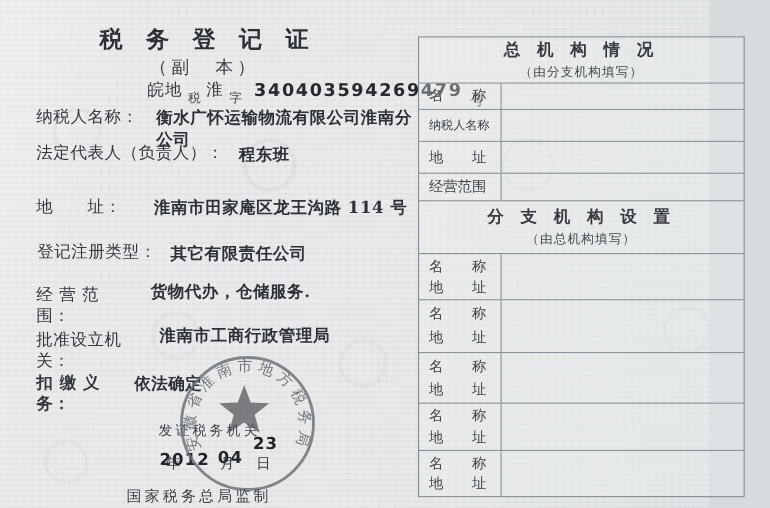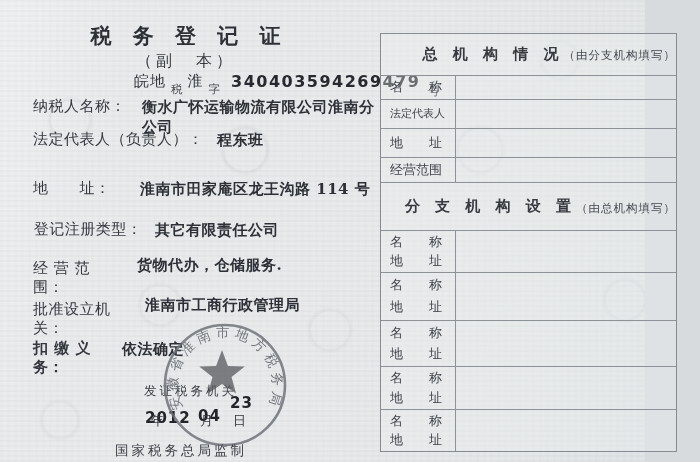--- a/index.html
+++ b/index.html
@@ -66,21 +66,21 @@
   .seal{left:155px; top:315px; width:140px; height:140px; opacity:.82; pointer-events:none;}
   
   .stable{
     left:380px; top:33px; width:297px; height:419px; box-sizing:border-box;
     border:1.5px solid #868c91; display:flex; flex-direction:column;
     color:#3f4349; font-family:"DejaVu Serif","Liberation Serif",serif;
     background:rgba(238,240,241,.35);
   }
   .trow{box-sizing:border-box; display:flex;}
   .trow + .trow{border-top:1px solid #8d9298;}
-  .thead{flex-direction:row; align-items:center; justify-content:flex-end;}
+  .thead{flex-direction:column; align-items:center; justify-content:center;}
   .thead .ttitle{font-size:15px; font-weight:bold; letter-spacing:5px; color:#36393f;}
   .thead .tsub{font-size:11.5px; letter-spacing:1px; margin-top:3px; color:#45494f;}
   .tlabel{width:75px; flex:none; box-sizing:border-box; border-right:1px solid #8d9298;
           display:flex; align-items:center; padding-left:9px; font-size:13px;}
   .tlabel.tiny{font-size:11px; letter-spacing:0;}
   .tval{flex:1;}
   .tpair .tlabel{flex-direction:column; align-items:flex-start; justify-content:space-evenly;}
   .tpair .tlabel div{font-size:13px;}
 </style>
 </head>
@@ -157,21 +157,21 @@
     <div class="trow thead" style="height:41px">
       <div class="ttitle">总 机 构 情 况</div>
       <div class="tsub">（由分支机构填写）</div>
     </div>
 
     <div class="trow" style="height:24px">
       <div class="tlabel">名　　称</div>
       <div class="tval"></div>
     </div>
     <div class="trow" style="height:29px">
-      <div class="tlabel tiny">法定代表人</div>
+      <div class="tlabel tiny">纳税人名称</div>
       <div class="tval"></div>
     </div>
     <div class="trow" style="height:30px">
       <div class="tlabel">地　　址</div>
       <div class="tval"></div>
     </div>
     <div class="trow" style="height:25px">
       <div class="tlabel">经营范围</div>
       <div class="tval"></div>
     </div>

